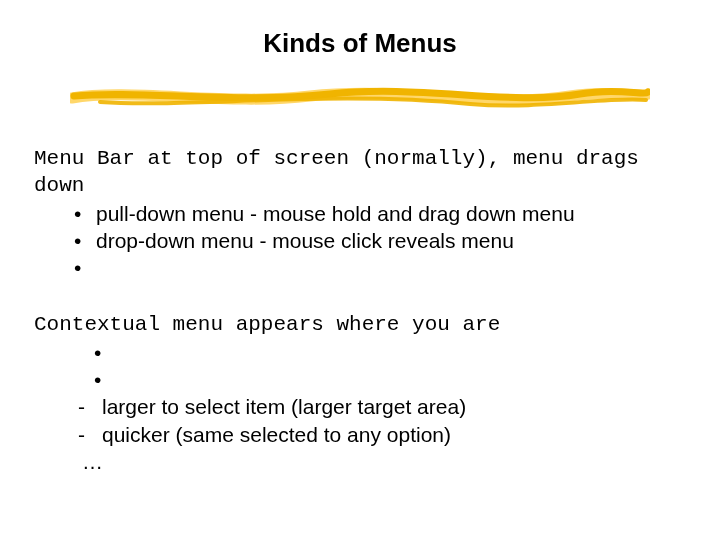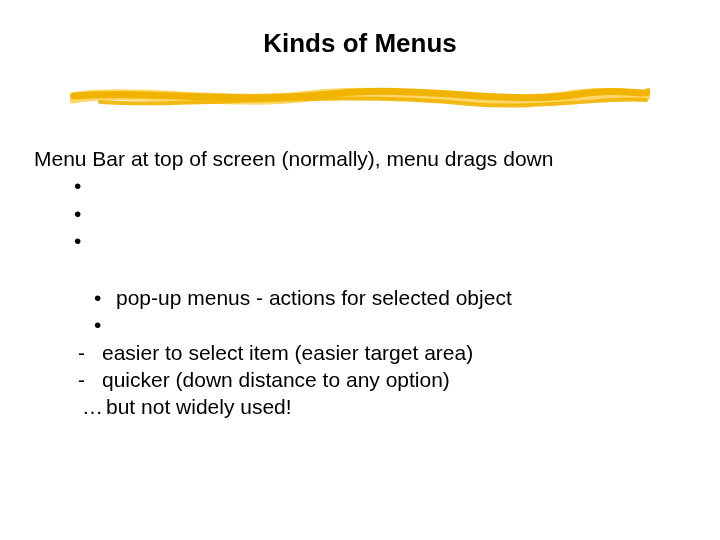--- a/index.html
+++ b/index.html
@@ -33,21 +33,21 @@
       height: 28px;
     }
     .content {
       position: absolute;
       top: 145px;
       left: 34px;
       width: 660px;
       font-size: 21px;
       line-height: 1.3;
     }
-    .para-head { margin-bottom: 0; }
+    .para-head { margin-bottom: 0; font-family: Liberation Mono, monospace; }
     .bullet-row { display: flex; }
     .bullet-indent-1 { padding-left: 40px; }
     .bullet-indent-2 { padding-left: 60px; }
     .dash-indent { padding-left: 44px; }
     .ell-indent { padding-left: 48px; }
     .bullet-dot {
       display: inline-block;
       width: 22px;
       flex: 0 0 22px;
     }
@@ -70,47 +70,48 @@
     <path d="M4 14 C 70 8, 170 22, 260 12 C 350 2, 440 24, 510 12 C 548 5, 574 14, 578 10" stroke="#f0b400" stroke-width="7" fill="none" stroke-linecap="round"></path>
     <path d="M30 20 C 120 26, 260 8, 400 22 C 470 28, 540 14, 576 18" stroke="#f0b400" stroke-width="4" fill="none" stroke-linecap="round" opacity="0.9"></path>
   </svg>
 
   <div class="content">
 
     <div class="para-head">Menu Bar at top of screen (normally), menu drags down</div>
 
     <div class="bullet-row bullet-indent-1">
       <span class="bullet-dot">•</span>
+      <span>pull-down menu - mouse hold and drag down menu</span>
     </div>
     <div class="bullet-row bullet-indent-1">
       <span class="bullet-dot">•</span>
+      <span>drop-down menu - mouse click reveals menu</span>
     </div>
     <div class="bullet-row bullet-indent-1">
       <span class="bullet-dot">•</span>
     </div>
 
     <div class="gap"></div>
 
+    <div class="para-head">Contextual menu appears where you are</div>
 
     <div class="bullet-row bullet-indent-2">
       <span class="bullet-dot">•</span>
-      <span>pop-up menus - actions for selected object</span>
     </div>
     <div class="bullet-row bullet-indent-2">
       <span class="bullet-dot">•</span>
     </div>
 
     <div class="bullet-row dash-indent">
       <span class="dash-mark">-</span>
-      <span>easier to select item (easier target area)</span>
+      <span>larger to select item (larger target area)</span>
     </div>
     <div class="bullet-row dash-indent">
       <span class="dash-mark">-</span>
-      <span>quicker (down distance to any option)</span>
+      <span>quicker (same selected to any option)</span>
     </div>
 
     <div class="bullet-row ell-indent">
       <span class="dash-mark">…</span>
-      <span>but not widely used!</span>
     </div>
 
   </div>
 </div>
 
 </body></html>

